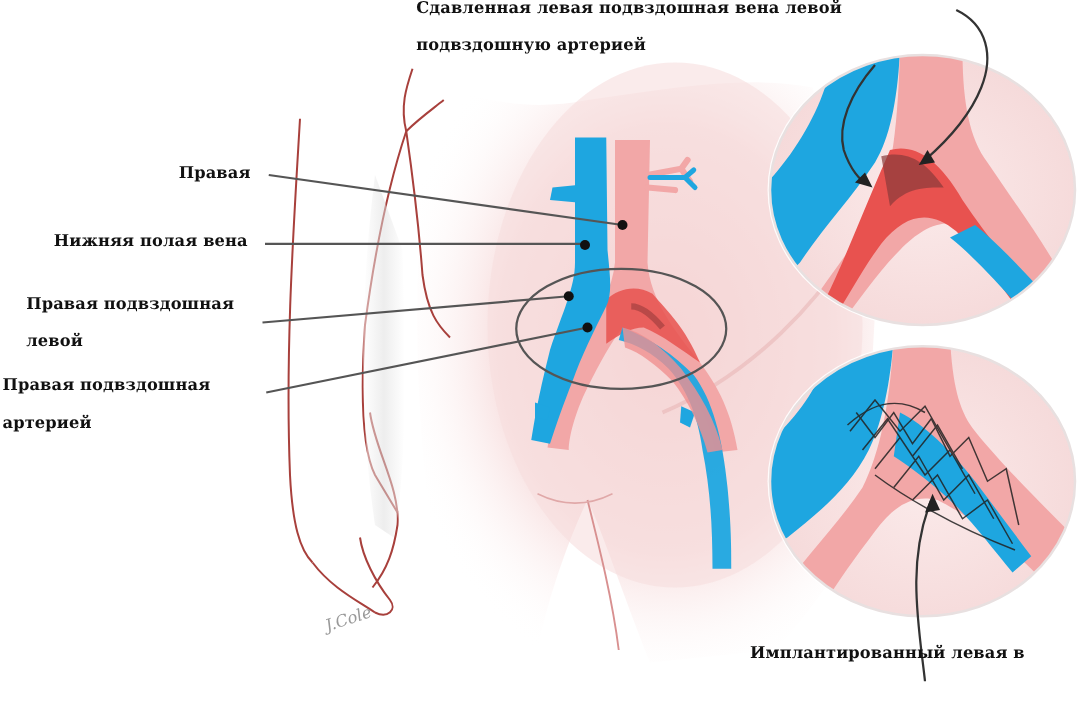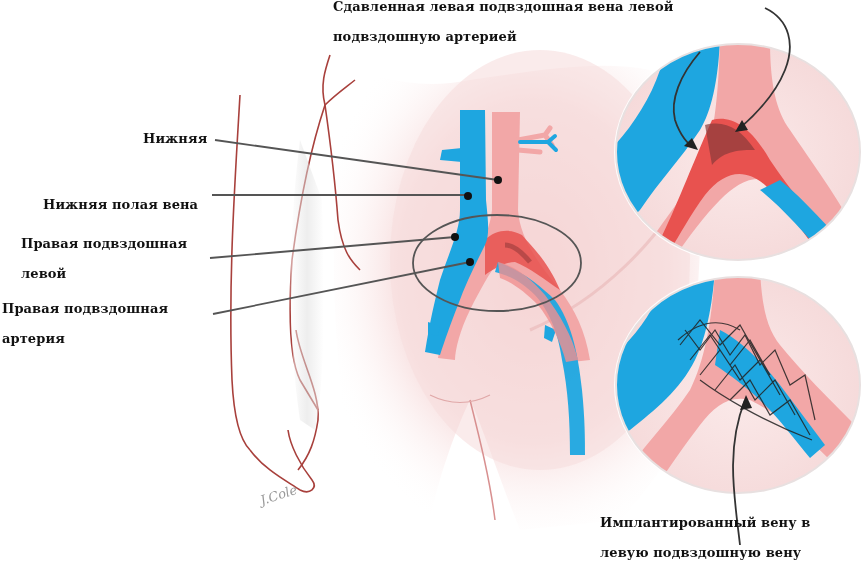--- a/index.html
+++ b/index.html
@@ -135,35 +135,34 @@
       <polygon points="746,395 740,410 752,408"></polygon>
     </g>
   </svg>
 
   <div class="label" style="left:333px; top:-8px;">
     <span>Сдавленная левая подвздошная вена левой</span>
     <span>подвздошную артерией</span>
   </div>
 
   <div class="label" style="left:143px; top:124px;">
-    <span>Нижняя</span>
+    <span>Правая</span>
   </div>
 
-  <div class="label" style="left:43px; top:190px;">
+  <div class="label" style="left:43px; top:179px;">
     <span>Нижняя полая вена</span>
   </div>
 
   <div class="label" style="left:21px; top:229px;">
     <span>Правая подвздошная</span>
     <span>левой</span>
   </div>
 
   <div class="label" style="left:2px; top:294px;">
     <span>Правая подвздошная</span>
-    <span>артерия</span>
+    <span>артерией</span>
   </div>
 
   <div class="label" style="left:600px; top:508px;">
-    <span>Имплантированный вену в</span>
-    <span>левую подвздошную вену</span>
+    <span>Имплантированный левая в</span>
   </div>
 
 </div>
 
 </body></html>

